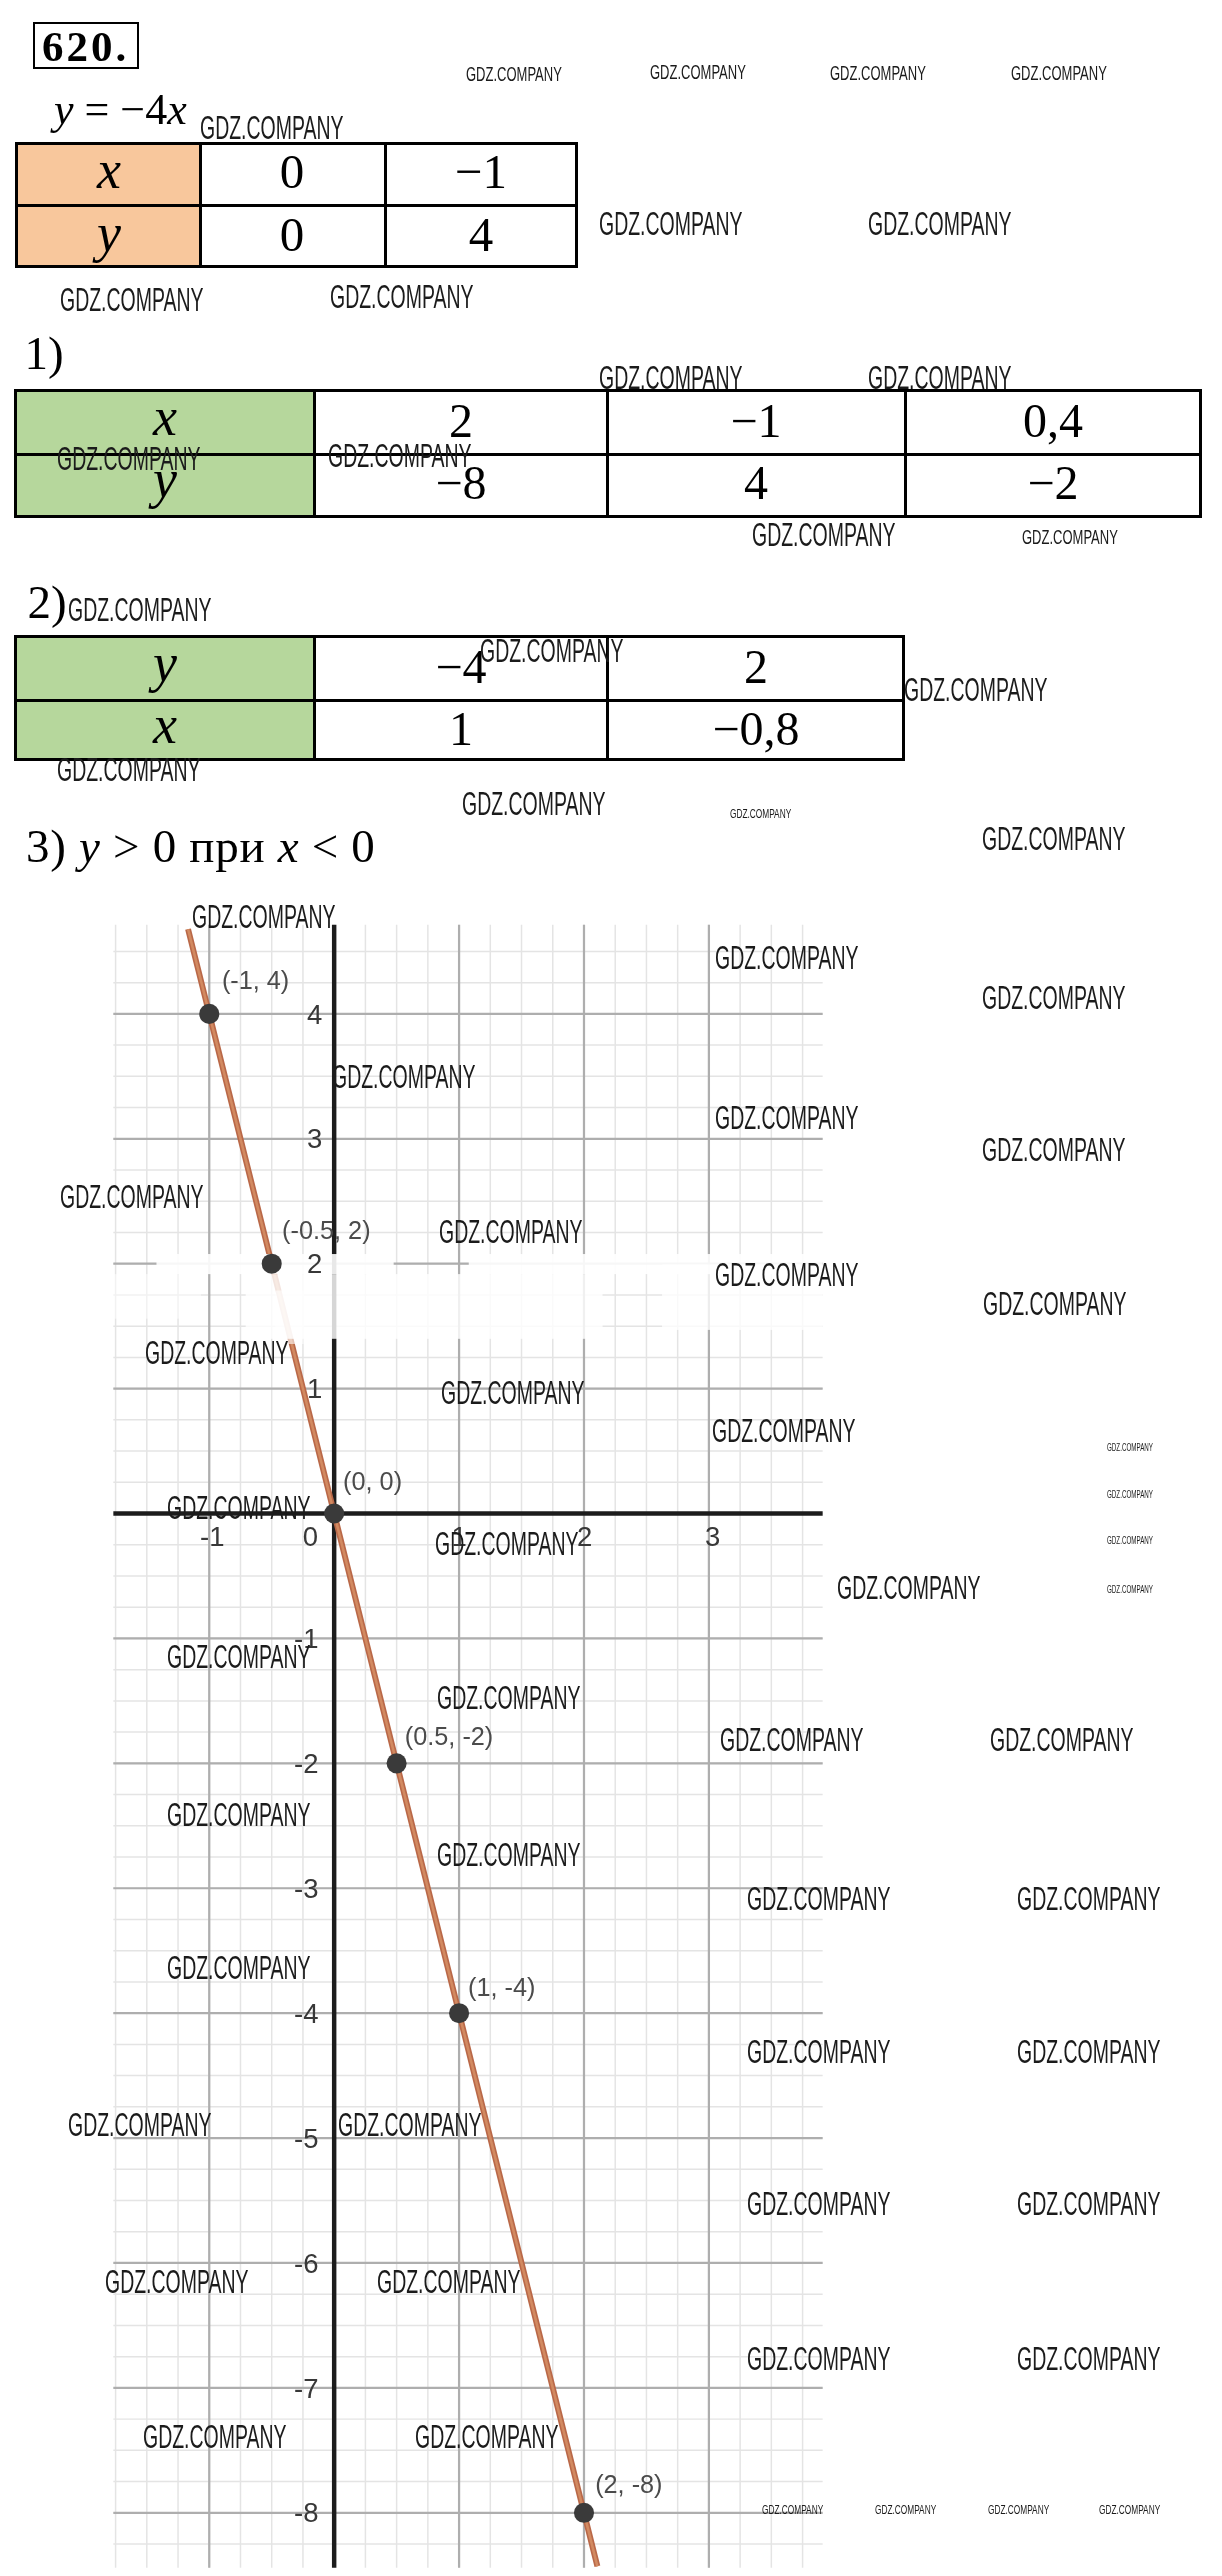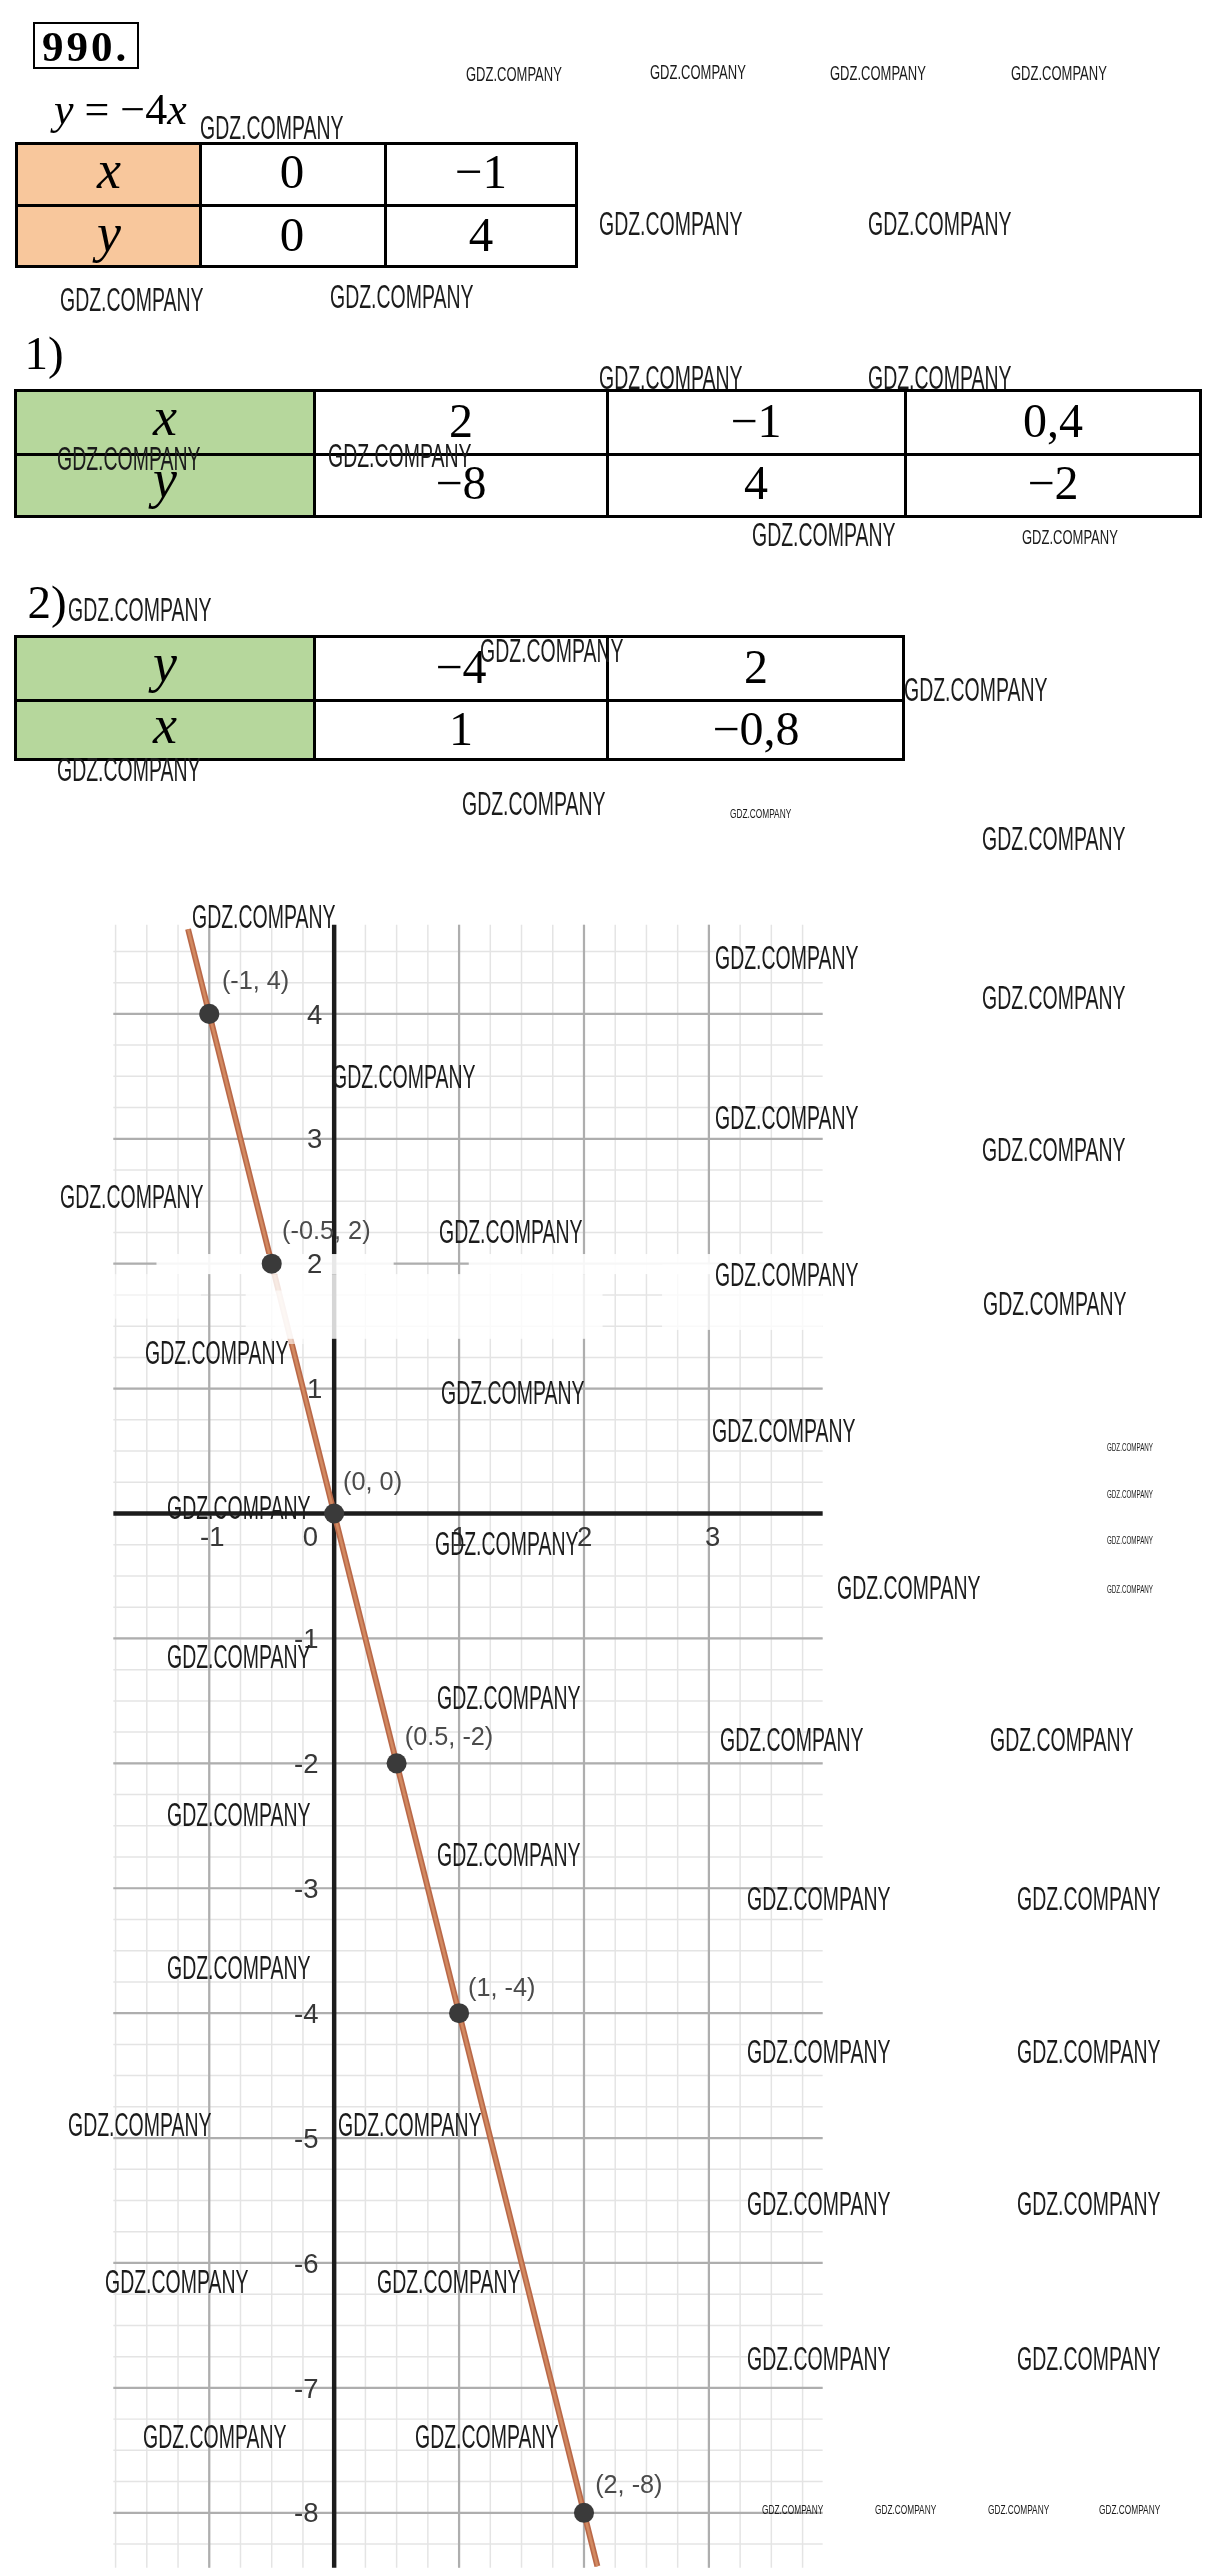--- a/index.html
+++ b/index.html
@@ -9,21 +9,21 @@
 .wm.u{font-size:10.4px;transform:scaleX(.6)}
 .tbl{position:absolute;border:3px solid #000;background:#fff;z-index:5;box-sizing:border-box}
 .cn,.ci{position:absolute;transform:translateX(-50%);color:#000;white-space:nowrap}
 .ci{font-style:italic}
 .hd{position:absolute;font-size:47px;line-height:1;color:#000;z-index:6;white-space:nowrap}
 .hd i{font-family:"Liberation Serif",serif}
 </style></head><body>
 <div id="page">
 
 <div style="position:absolute;left:33px;top:21.6px;width:106px;height:47px;border:2.2px solid #000;box-sizing:border-box;z-index:6"></div>
-<div class="hd" style="left:42px;top:24.5px;font-weight:bold;font-size:43px;letter-spacing:3px">990.</div>
+<div class="hd" style="left:42px;top:24.5px;font-weight:bold;font-size:43px;letter-spacing:3px">620.</div>
 
 <div class="hd" style="left:54px;top:88px;font-size:44px"><i>y</i> = −4<i>x</i></div>
 
 <div class="tbl" style="left:15px;top:142px;width:563px;height:126px;border-width:3px">
 <div style="position:absolute;left:0;top:0;width:181px;height:120px;background:#f8c79c"></div>
 <div style="position:absolute;left:181px;top:0;width:3px;height:120px;background:#000"></div>
 <div style="position:absolute;left:366px;top:0;width:3px;height:120px;background:#000"></div>
 <div style="position:absolute;left:0;top:59px;width:557px;height:3px;background:#000"></div>
 <span class="ci" style="left:91px;top:-2.2px;line-height:1;font-size:54px">x</span>
 <span class="cn" style="left:274px;top:1.5px;line-height:1;font-size:49px">0</span>
@@ -59,20 +59,21 @@
 <div style="position:absolute;left:589px;top:0;width:3px;height:120px;background:#000"></div>
 <div style="position:absolute;left:0;top:61px;width:885px;height:3px;background:#000"></div>
 <span class="ci" style="left:148px;top:-2.2px;line-height:1;font-size:54px">y</span>
 <span class="cn" style="left:444px;top:4.5px;line-height:1;font-size:48px">−4</span>
 <span class="cn" style="left:739px;top:4.5px;line-height:1;font-size:48px">2</span>
 <span class="ci" style="left:148px;top:60px;line-height:1;font-size:54px">x</span>
 <span class="cn" style="left:444px;top:67px;line-height:1;font-size:48px">1</span>
 <span class="cn" style="left:739px;top:67px;line-height:1;font-size:48px">−0,8</span>
 </div>
 
+<div class="hd" style="left:26px;top:823px;letter-spacing:0.7px">3) <i>y</i> &gt; 0 при <i>x</i> &lt; 0</div>
 
 <svg style="position:absolute;left:0;top:915px;z-index:10" width="1223" height="1661" viewBox="0 0 1644 2234">
 
 <g stroke="#e4e4e4" stroke-width="2">
 <line x1="155" y1="13" x2="155" y2="2223"></line>
 <line x1="197" y1="13" x2="197" y2="2223"></line>
 <line x1="239" y1="13" x2="239" y2="2223"></line>
 <line x1="281" y1="13" x2="281" y2="2223"></line>
 <line x1="323" y1="13" x2="323" y2="2223"></line>
 <line x1="365" y1="13" x2="365" y2="2223"></line>

